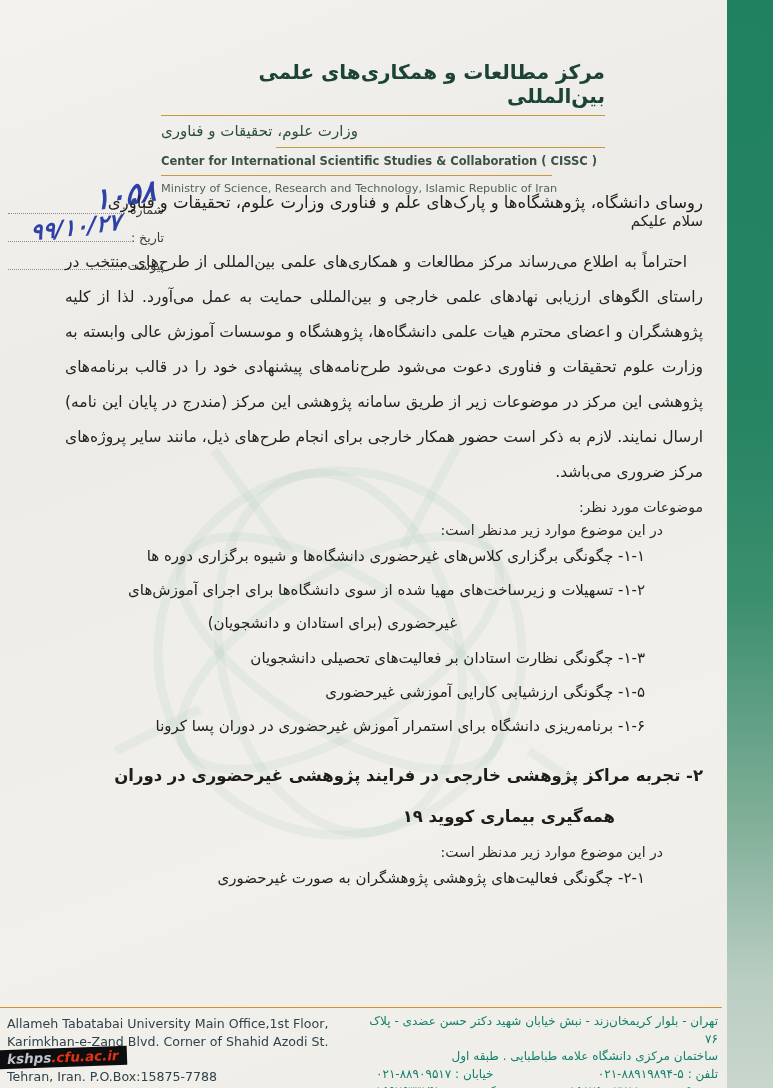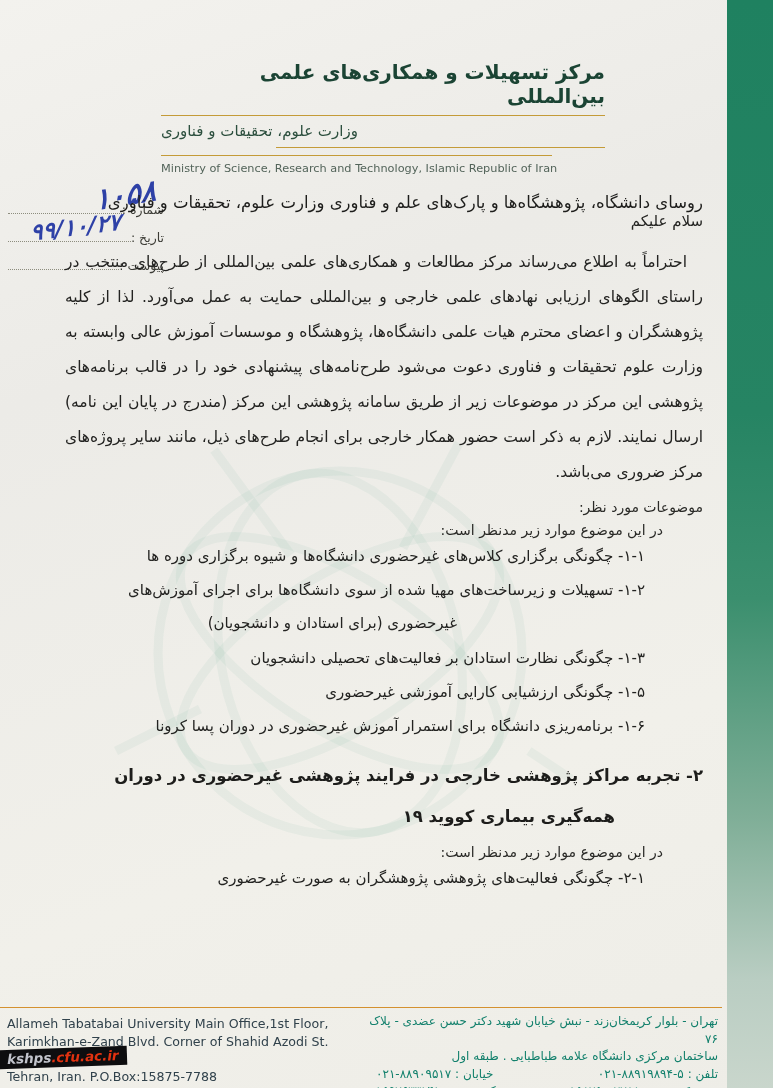--- a/index.html
+++ b/index.html
@@ -78,24 +78,25 @@
         <path d="M 34 10 L 56 40"></path>
         <path d="M 104 8 L 88 38"></path>
         <path d="M 6 96 L 30 84"></path>
         <path d="M 124 96 L 136 104"></path>
       </g>
     </svg>
   </div>
 
 
   <div class="header-text">
-    <div class="h-fa">مرکز تسهیلات و همکاری‌های علمی بین‌المللی</div>
+    <div class="h-fa">مرکز مطالعات و همکاری‌های علمی بین‌المللی</div>
     <hr class="gold-line">
     <div class="h-fa2">وزارت علوم، تحقیقات و فناوری</div>
     <hr class="gold-line l2">
+    <div class="h-en">Center for International Scientific Studies &amp; Collaboration ( CISSC )</div>
     <hr class="gold-line l3">
     <div class="h-en2">Ministry of Science, Research and Technology, Islamic Republic of Iran</div>
   </div>
 
   <div class="ref-block">
     <div class="hw hw-number">۱۰۵۸</div>
     <div class="hw hw-date">۹۹/۱۰/۲۷</div>
     <div class="ref-row">
       <span class="ref-label">شماره :</span>
       <span class="ref-leader"></span>

